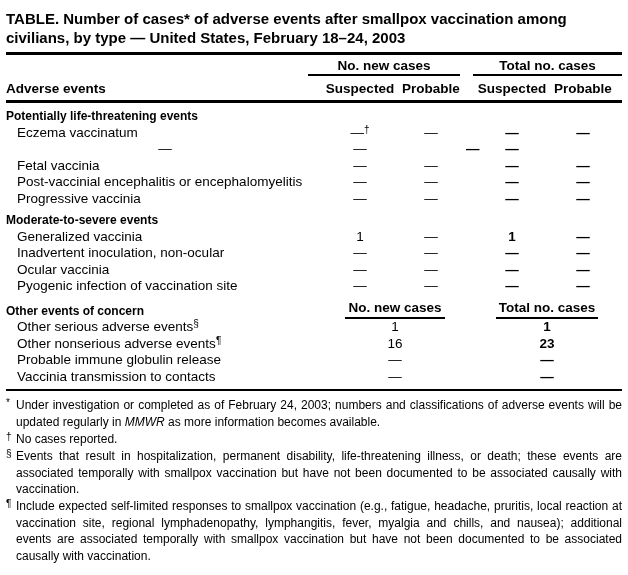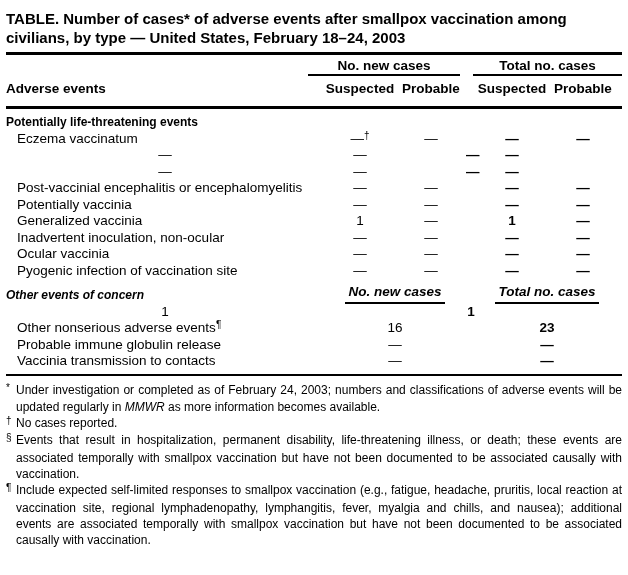--- a/index.html
+++ b/index.html
@@ -24,38 +24,38 @@
 
   
   .h1row { display:grid; grid-template-columns:318px 142px 10px 142px; align-items:end; height:21px; }
   .group-head {
     grid-row:1; font-weight:bold; font-size:13.5px; text-align:center;
     border-bottom:2px solid #000; padding-bottom:1px; white-space:nowrap;
   }
   .g1 { grid-column:2; margin-left:-16px; margin-right:6px; }
   .g2 { grid-column:4; margin-left:-3px; margin-right:-4px; }
 
-  .h2row { display:grid; grid-template-columns:318px 72px 70px 10px 72px 70px; align-items:end; height:20px; padding-bottom:10px; }
+  .h2row { display:grid; grid-template-columns:318px 72px 70px 10px 72px 70px; align-items:end; height:20px; padding-bottom:4px; }
   .col-head { font-weight:bold; font-size:13.5px; text-align:center; white-space:nowrap; }
   .col-head.adv { text-align:left; }
 
   
   .sec-heading { font-weight:bold; font-size:12px; line-height:16.5px; margin-top:5px; }
   .trow {
     display:grid; grid-template-columns:318px 72px 70px 10px 72px 70px;
     align-items:end; font-size:13.5px; line-height:16.5px;
   }
   .trow .label { padding-left:16px; text-indent:-5px; }
   .trow .v { text-align:center; }
   .tot { font-weight:bold; }
 
   
   .orow-head {
     display:grid; grid-template-columns:318px 142px 10px 142px;
-    align-items:end; margin-top:5px; font-size:13.5px; line-height:16.5px;font-style:italic;
+    align-items:end; margin-top:5px; font-size:13.5px; line-height:16.5px;
   }
   .orow-head .oh { font-weight:bold; text-align:center; white-space:nowrap; }
   .u { display:inline-block; border-bottom:2px solid #000; padding:0 3px 1px 3px; }
   .orow { display:grid; grid-template-columns:318px 142px 10px 142px; font-size:13.5px; line-height:16.5px; }
   .orow .label { padding-left:16px; text-indent:-5px; }
   .orow .v { text-align:center; }
 
   sup.msup { font-size:10px; line-height:0; vertical-align:4px; }
 
   
@@ -102,45 +102,47 @@
 
   <div class="trow">
     <div class="v">—</div>
     <div class="v">—</div>
     <div></div>
     <div class="v tot">—</div>
     <div class="v tot">—</div>
   </div>
 
   <div class="trow">
+    <div class="label">Fetal vaccinia</div>
     <div class="v">—</div>
     <div class="v">—</div>
     <div></div>
     <div class="v tot">—</div>
     <div class="v tot">—</div>
   </div>
 
   <div class="trow">
     <div class="label">Post-vaccinial encephalitis or encephalomyelitis</div>
     <div class="v">—</div>
     <div class="v">—</div>
     <div></div>
     <div class="v tot">—</div>
     <div class="v tot">—</div>
   </div>
 
   <div class="trow">
-    <div class="label">Potentially vaccinia</div>
-    <div class="v">—</div>
-    <div class="v">—</div>
-    <div></div>
-    <div class="v tot">—</div>
-    <div class="v tot">—</div>
-  </div>
-
+    <div class="label">Progressive vaccinia</div>
+    <div class="v">—</div>
+    <div class="v">—</div>
+    <div></div>
+    <div class="v tot">—</div>
+    <div class="v tot">—</div>
+  </div>
+
+  <div class="sec-heading">Moderate-to-severe events</div>
 
   <div class="trow">
     <div class="label">Generalized vaccinia</div>
     <div class="v">1</div>
     <div class="v">—</div>
     <div></div>
     <div class="v tot">1</div>
     <div class="v tot">—</div>
   </div>
 
@@ -172,20 +174,21 @@
   </div>
 
   <div class="orow-head">
     <div class="sec-heading" style="margin-top:0">Other events of concern</div>
     <div class="oh"><span class="u">No. new cases</span></div>
     <div></div>
     <div class="oh"><span class="u">Total no. cases</span></div>
   </div>
 
   <div class="orow">
+    <div class="label"><span>Other serious adverse events</span><sup class="msup">§</sup></div>
     <div class="v">1</div>
     <div></div>
     <div class="v tot">1</div>
   </div>
 
   <div class="orow">
     <div class="label"><span>Other nonserious adverse events</span><sup class="msup">¶</sup></div>
     <div class="v">16</div>
     <div></div>
     <div class="v tot">23</div>

